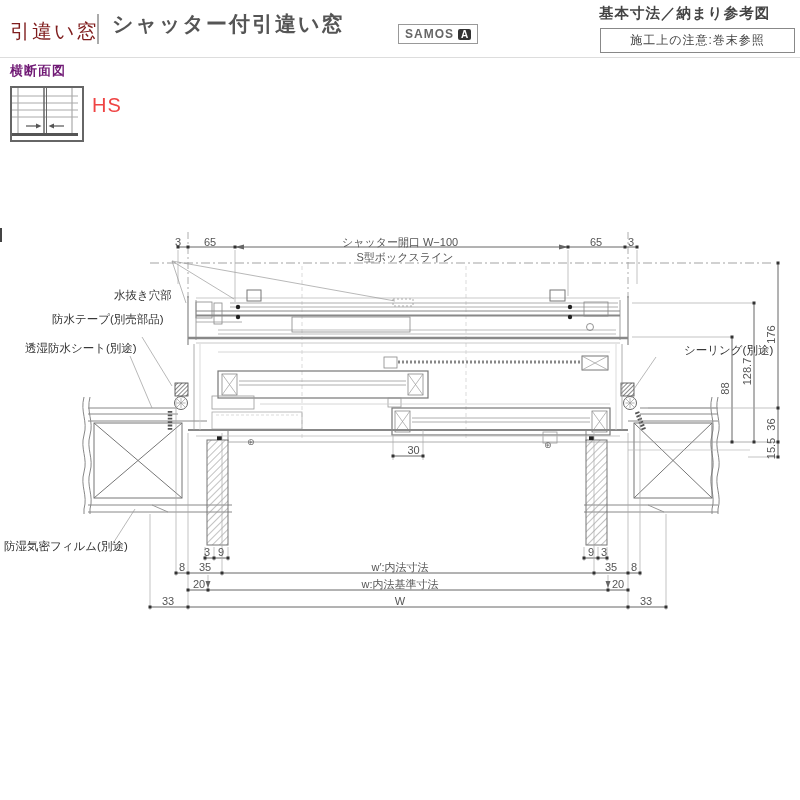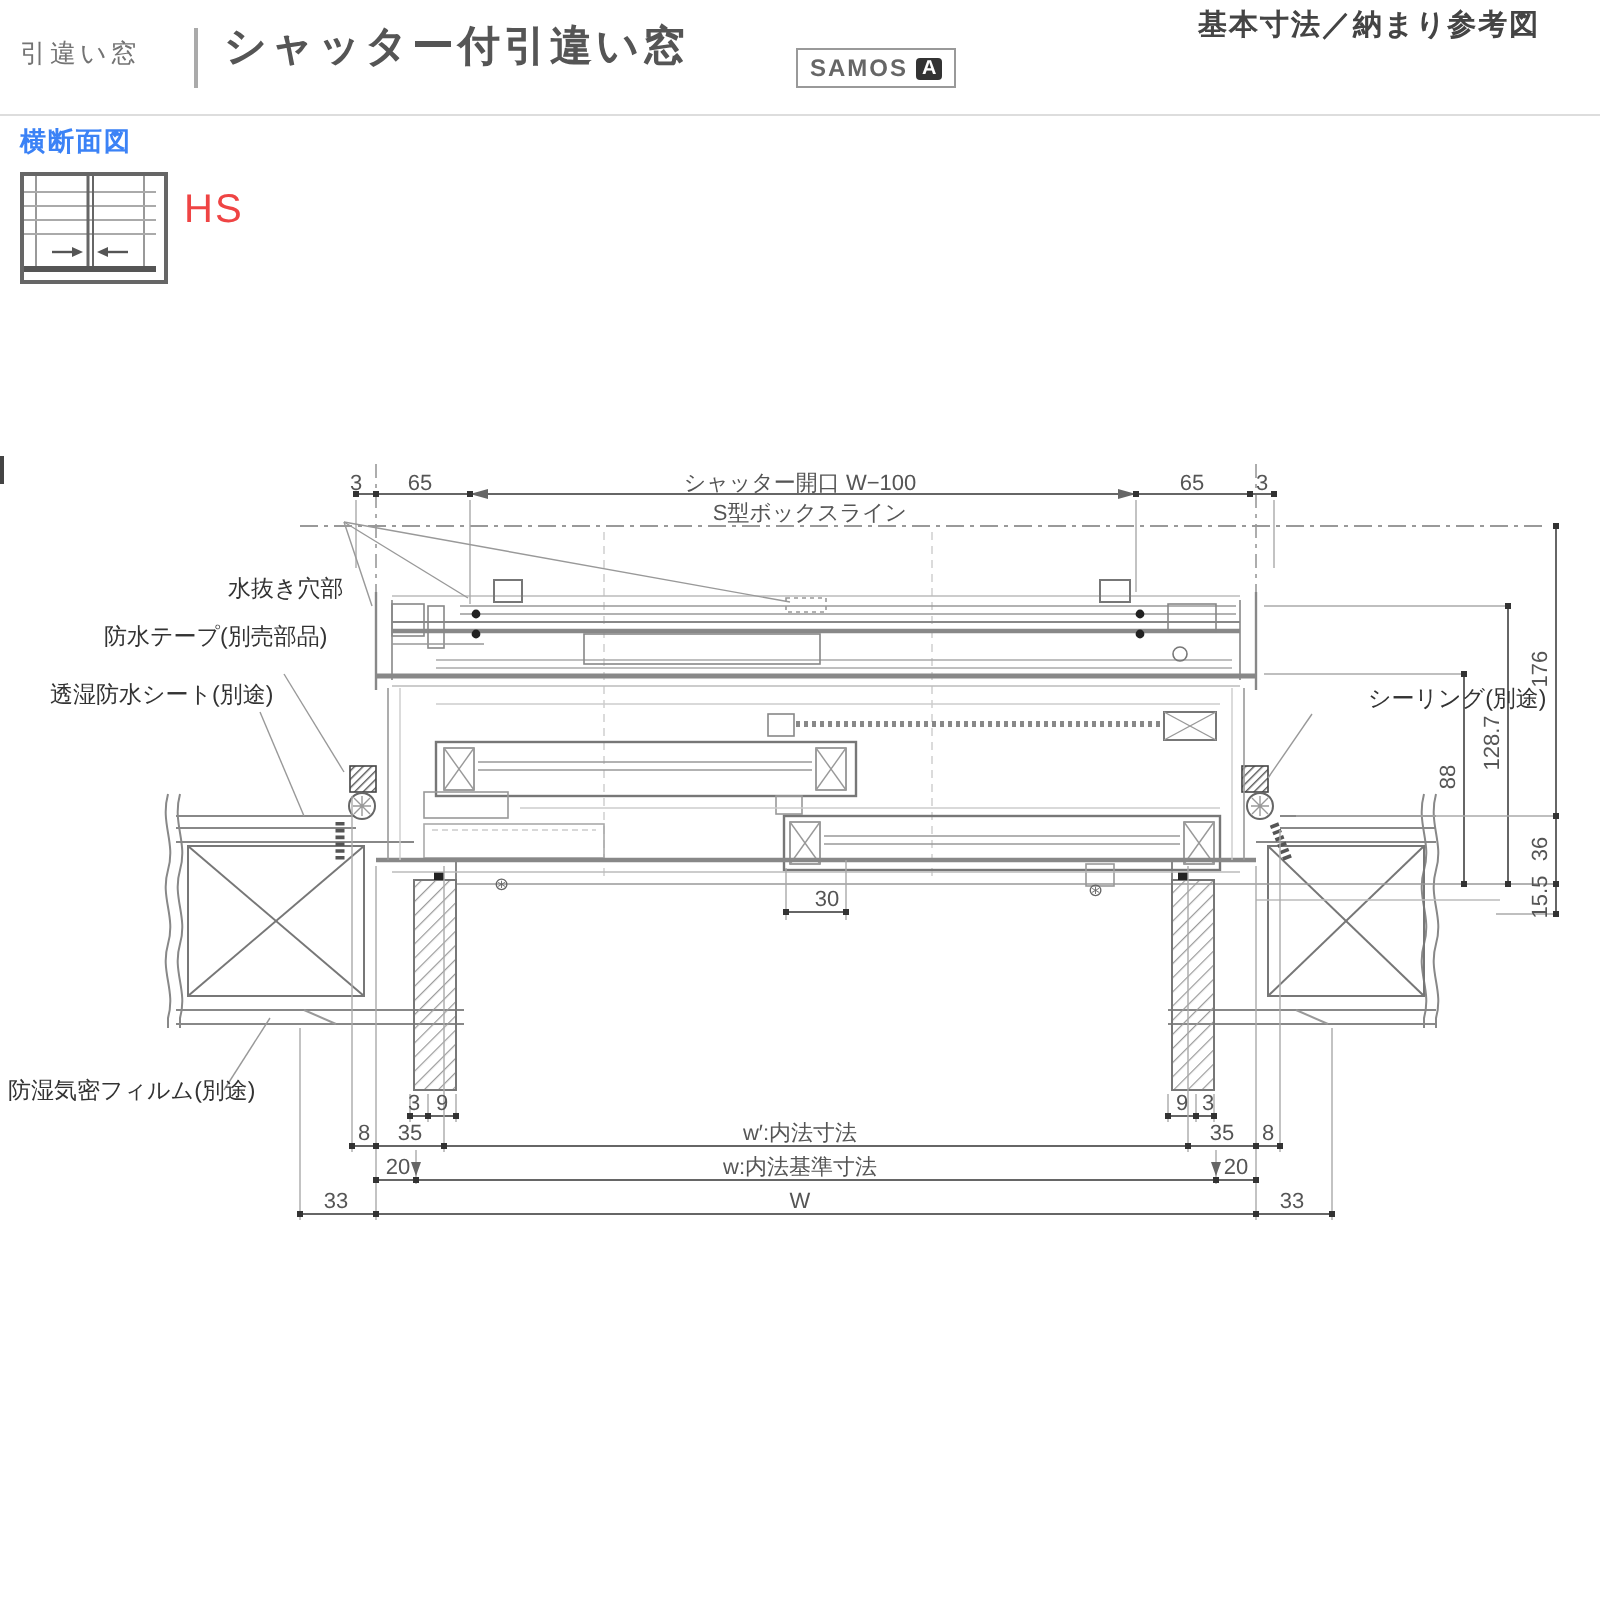--- a/index.html
+++ b/index.html
@@ -3,50 +3,51 @@
 <meta charset="utf-8">
 <style>
   html,body{margin:0;padding:0;background:#fff;}
   #page{position:relative;width:800px;height:800px;background:#fff;overflow:hidden;
         font-family:"Liberation Sans","DejaVu Sans",sans-serif;color:#333;}
   .t{position:absolute;white-space:nowrap;line-height:1.15;}
   .dim{font-size:11px;color:#555;text-align:center;}
   .ann{font-size:11.5px;color:#333;}
   .rotdim{position:absolute;width:44px;text-align:center;transform:rotate(-90deg);
           font-size:11px;color:#555;line-height:1;}
-  .hdr-cat{font-size:13px;color:#737373;letter-spacing:2px;}
+  .hdr-cat{font-size:20px;color:#7f1d1d;letter-spacing:2px;}
   .hdr-title{font-size:21px;font-weight:bold;color:#555;letter-spacing:2px;}
   .hdr-div{position:absolute;width:2px;height:30px;background:#aaa;}
   .badge{position:absolute;border:1.5px solid #999;padding:2px 6px;display:flex;align-items:center;gap:4px;}
   .badge .nm{font-size:12px;font-weight:bold;color:#666;letter-spacing:1px;}
   .badge .gr{background:#333;color:#fff;font-size:10px;font-weight:bold;padding:0 3px;border-radius:2px;}
   .ref-title{font-size:14.5px;font-weight:bold;color:#444;letter-spacing:1px;}
   .note-box{position:absolute;border:1px solid #888;width:193px;text-align:center;
             padding:3px 0;font-size:12px;color:#444;letter-spacing:1px;}
   .rule{position:absolute;left:0;top:57px;width:800px;height:1px;background:#ddd;}
-  .sec-label{font-size:13px;font-weight:600;color:#3b82f6;letter-spacing:1px;}
+  .sec-label{font-size:13px;font-weight:600;color:#701a75;letter-spacing:1px;}
   .hs-box{position:absolute;left:10px;top:86px;width:70px;height:52px;border:2px solid #666;}
   .hs-label{font-size:20px;color:#ef4444;font-weight:500;letter-spacing:1px;}
   .tick{position:absolute;left:0;top:228px;width:2px;height:14px;background:#444;}
   .refmark{font-size:9px;color:#666;}
   svg{position:absolute;left:0;top:0;}
 </style>
 </head>
 <body>
 
 <div id="page">
 
   <span class="t hdr-cat" style="left:10px;top:20px;">引違い窓</span>
   <div class="hdr-div" style="left:97px;top:14px;"></div>
   <span class="t hdr-title" style="left:112px;top:12px;">シャッター付引違い窓</span>
   <div class="badge" style="left:398px;top:24px;">
     <span class="nm">SAMOS</span>
     <span class="gr">A</span>
   </div>
   <span class="t ref-title" style="left:599px;top:5px;">基本寸法／納まり参考図</span>
+  <div class="note-box" style="left:600px;top:28px;">施工上の注意:巻末参照</div>
   <div class="rule"></div>
 
   <span class="t sec-label" style="left:10px;top:64px;">横断面図</span>
   <div class="hs-box">
     <svg width="66" height="48" viewBox="0 0 66 48">
       <line x1="6" y1="0" x2="6" y2="48" stroke="#999" stroke-width="1"></line>
       <line x1="60" y1="0" x2="60" y2="48" stroke="#999" stroke-width="1"></line>
       <line x1="0" y1="8" x2="66" y2="8" stroke="#aaa" stroke-width="1"></line>
       <line x1="0" y1="15" x2="66" y2="15" stroke="#aaa" stroke-width="1"></line>
       <line x1="0" y1="22" x2="66" y2="22" stroke="#aaa" stroke-width="1"></line>

